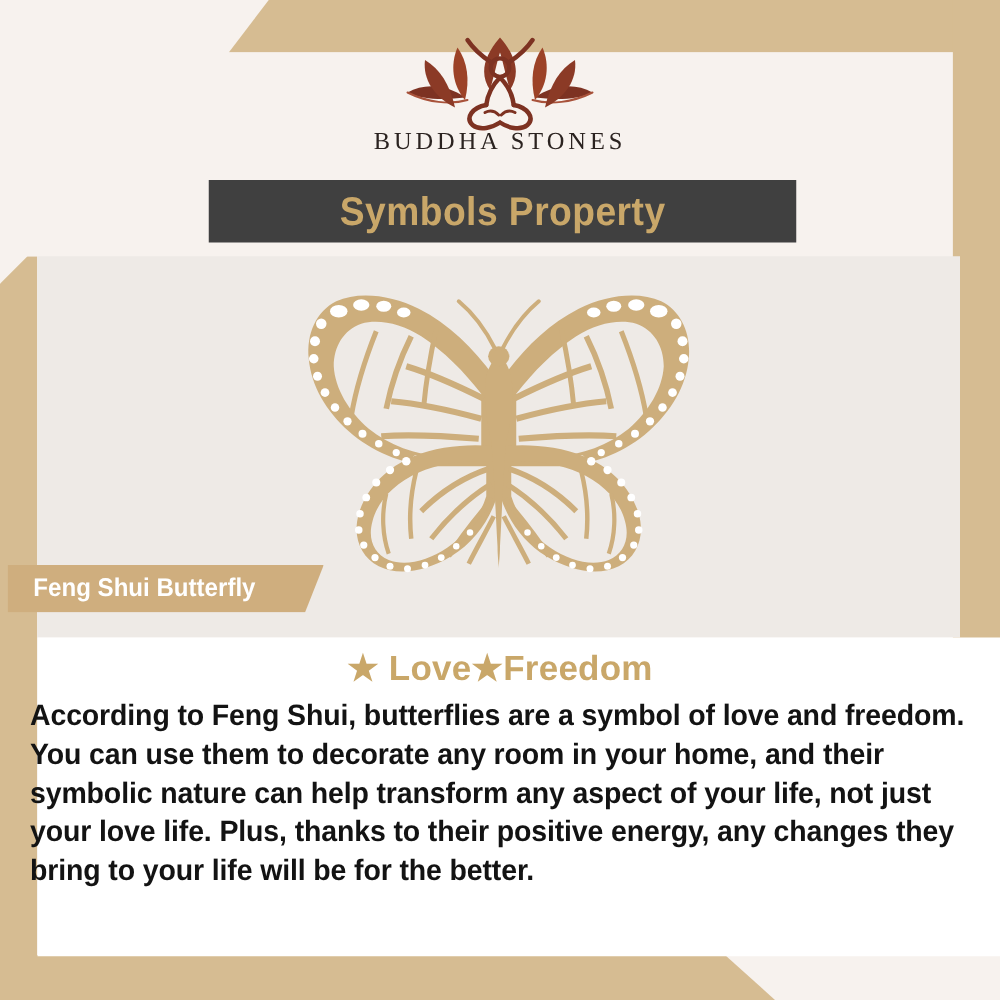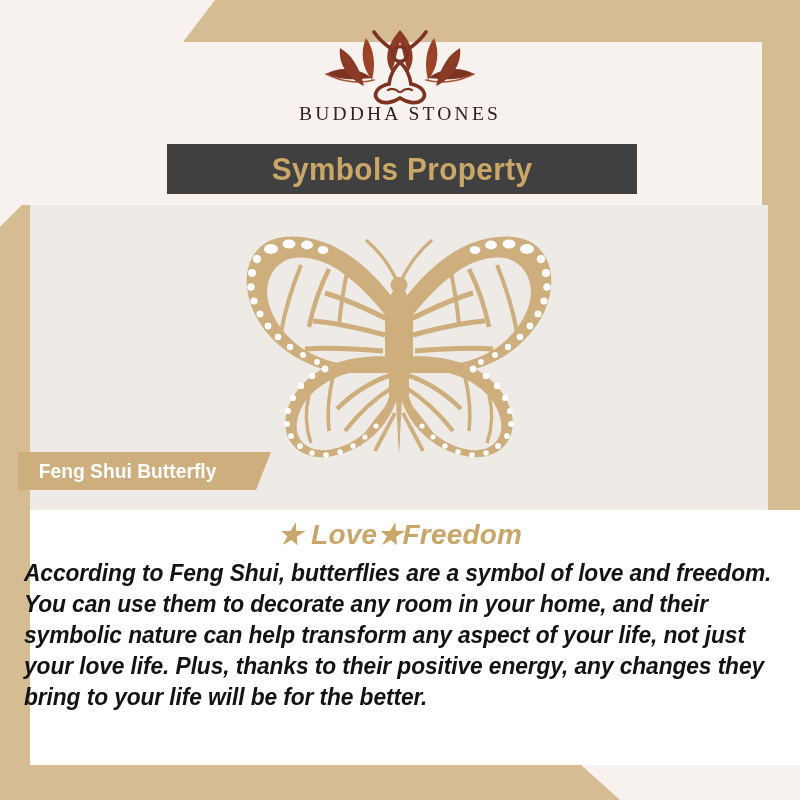--- a/index.html
+++ b/index.html
@@ -105,21 +105,21 @@
     left: 50%;
     top: 18px;
     transform: translateX(-50%);
     width: 380px;
     height: 238px;
   }
 
   
   #ribbon {
     position: absolute;
-    left: 18px; top: 452px;
+    left: 6px; top: 452px;
     width: 253px; height: 38px;
     background: #cfae7e;
     clip-path: polygon(0 0, 253px 0, 238px 38px, 0 38px);
     display: flex;
     align-items: center;
   }
   #ribbon-label {
     color: #ffffff;
     font-family: "Liberation Sans Narrow", "Liberation Sans", sans-serif;
     font-weight: bold;
@@ -129,21 +129,20 @@
     transform-origin: left center;
     white-space: nowrap;
   }
 
   
   #content-panel {
     position: absolute;
     left: 30px; top: 510px;
     width: 770px; height: 255px;
     background: #ffffff;
-    font-style: italic;
   }
   #subheading {
     position: absolute;
     left: 0; top: 8px;
     width: 740px;
     text-align: center;
     font-family: "Liberation Sans Narrow", "Liberation Sans", sans-serif;
     font-weight: bold;
     font-size: 28px;
     color: #c9a769;

